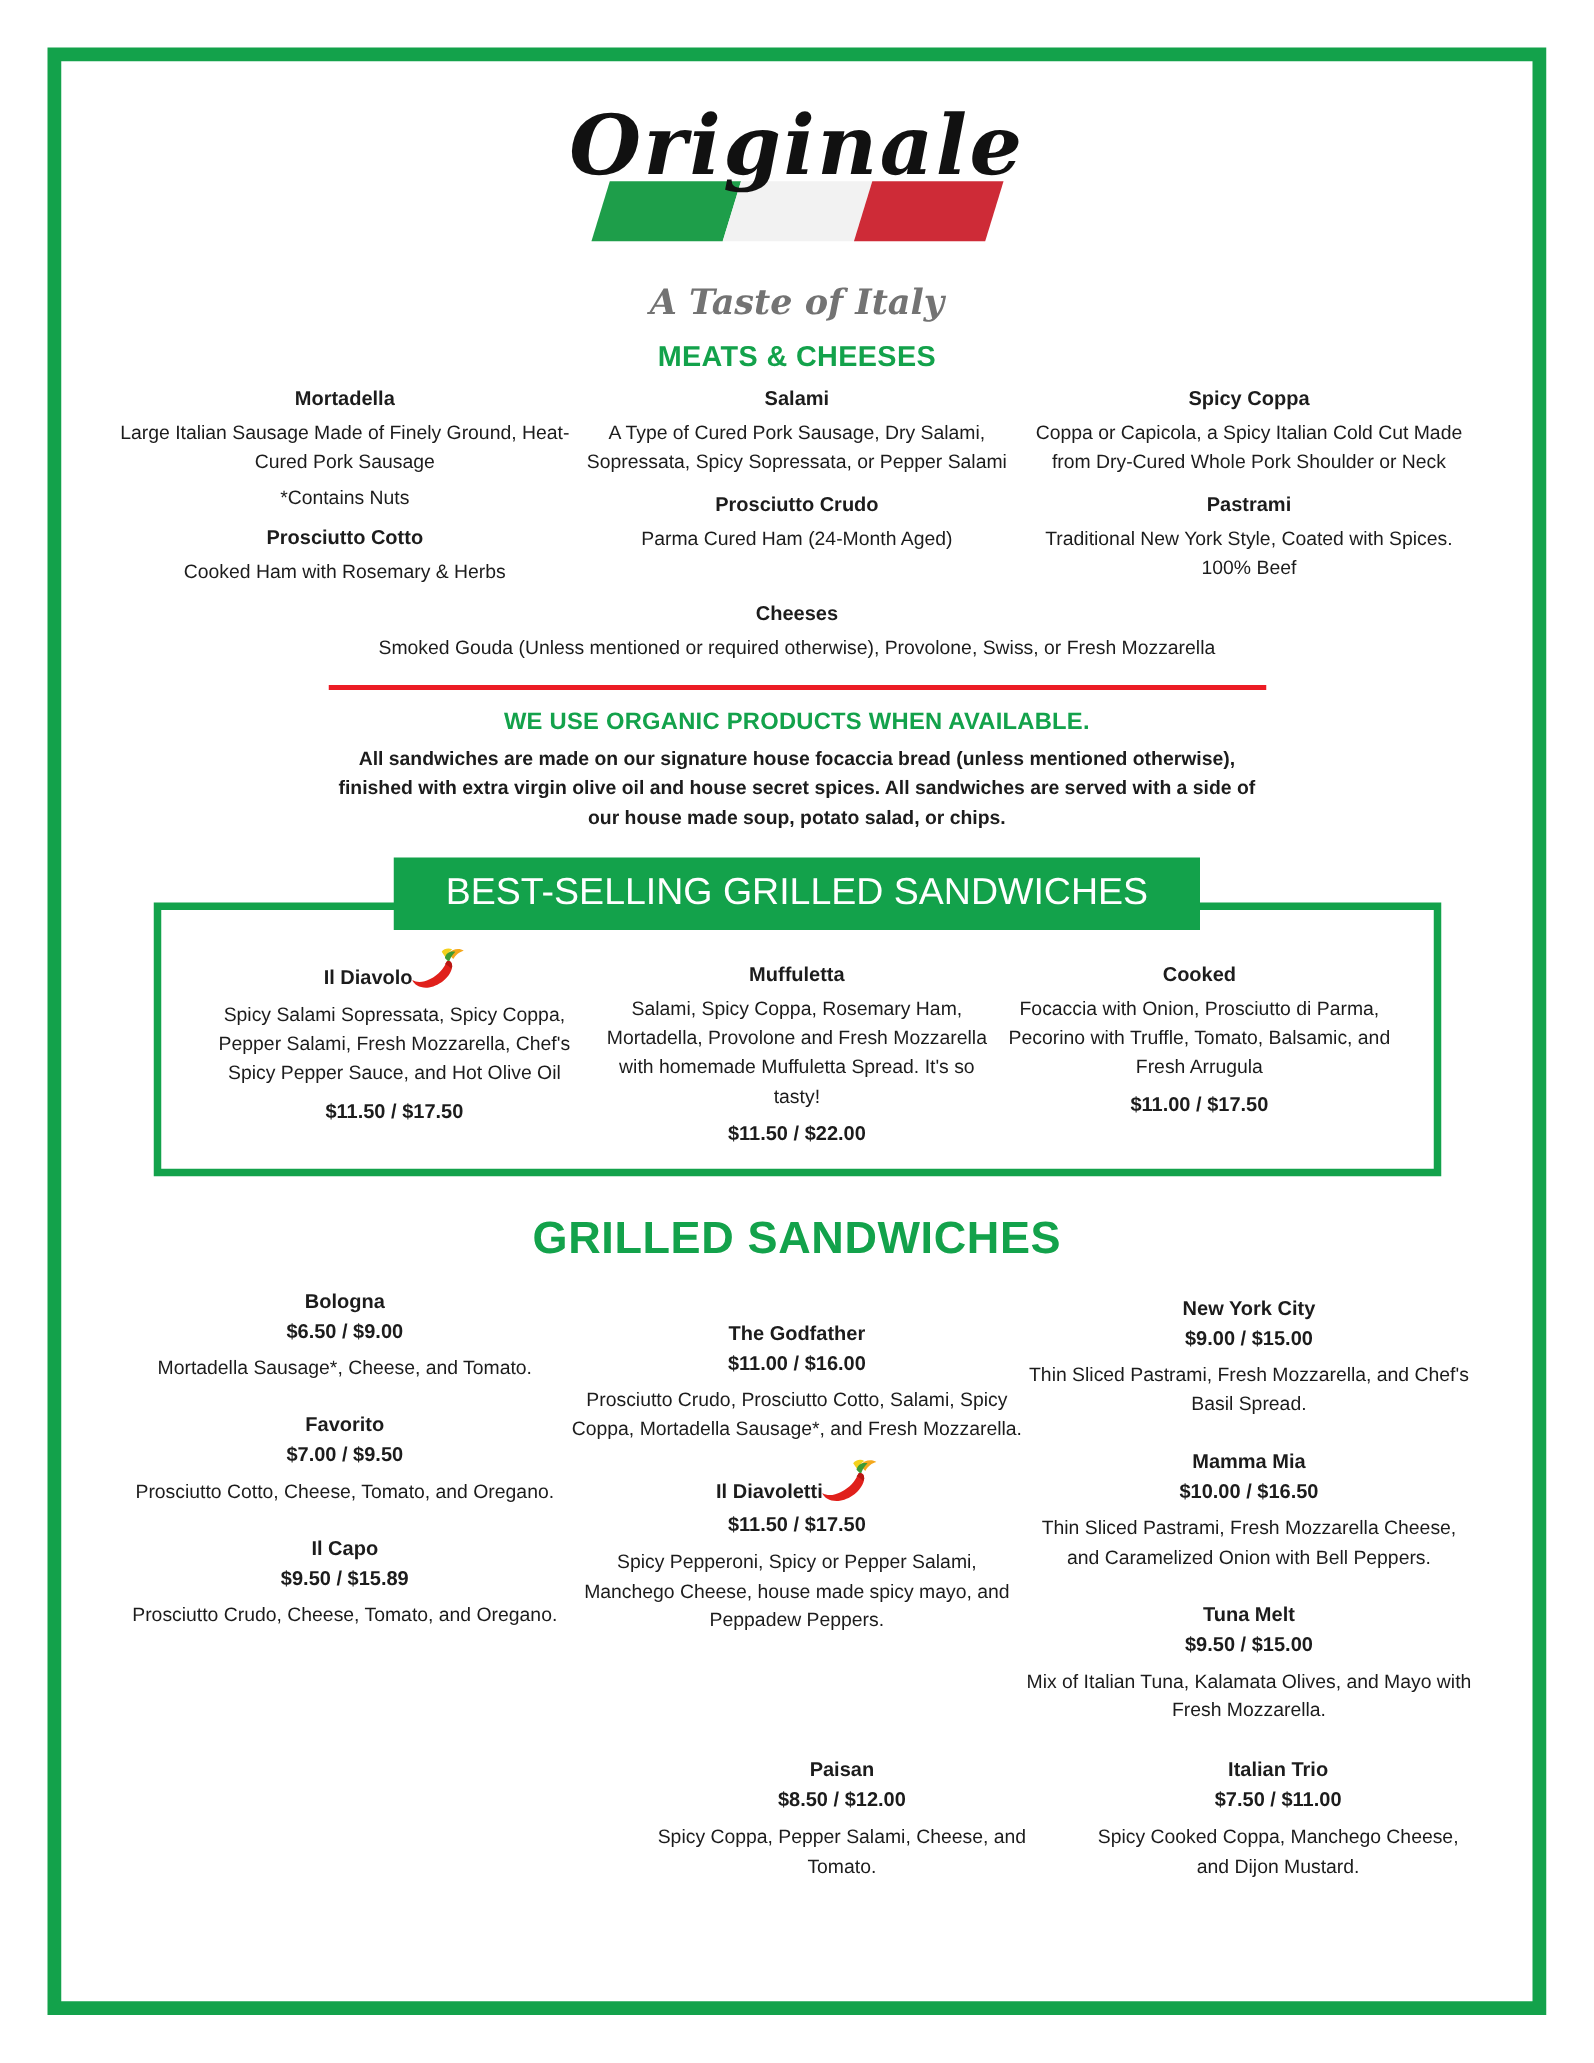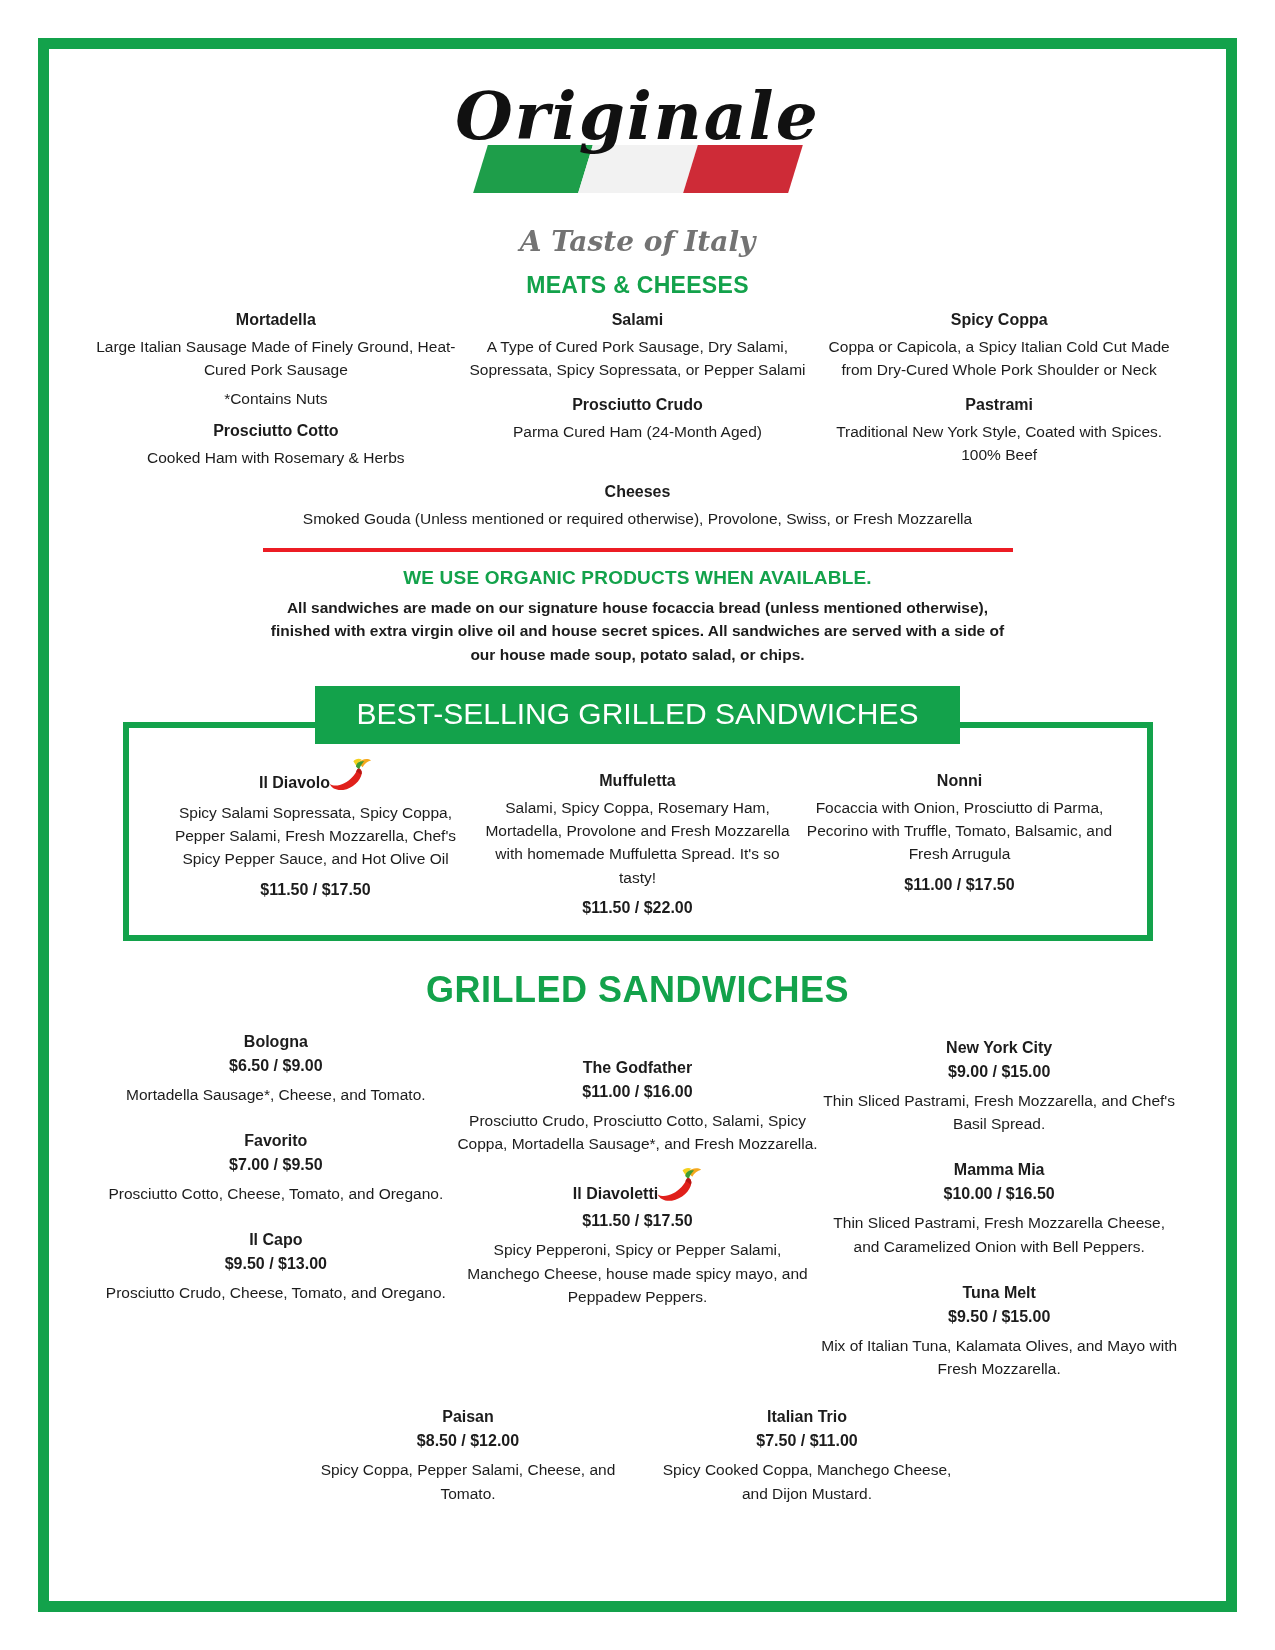--- a/index.html
+++ b/index.html
@@ -64,21 +64,21 @@
 
   .with-chili{display:flex;justify-content:center;align-items:center;gap:0;text-align:right;}
   .chili{margin-top:-14px;margin-left:-2px;}
 
   
   .grilled-grid{margin-top:22px;}
   .g-item{text-align:center;margin-bottom:26px;}
   .g-item .item-price{margin:1px 0 8px;}
   .gcol2{margin-top:26px;}
   .gcol3{margin-top:6px;}
-  .bottom-row{display:flex;justify-content:center;gap:24px;margin-top:2px;}
+  .bottom-row{display:flex;justify-content:flex-end;gap:34px;margin-top:2px;}
   .bottom-row .g-item{width:315px;}
 </style>
 </head>
 <body>
 
 <div class="page">
   <div class="frame">
 
     <header class="logo">
       <div class="flag">
@@ -153,21 +153,21 @@
           </div>
           <div class="item-desc">Spicy Salami Sopressata, Spicy Coppa, Pepper Salami, Fresh Mozzarella, Chef's Spicy Pepper Sauce, and Hot Olive Oil</div>
           <div class="item-price">$11.50 / $17.50</div>
         </div>
         <div class="bs-item">
           <div class="item-name">Muffuletta</div>
           <div class="item-desc">Salami, Spicy Coppa, Rosemary Ham, Mortadella, Provolone and Fresh Mozzarella with homemade Muffuletta Spread. It's so tasty!</div>
           <div class="item-price">$11.50 / $22.00</div>
         </div>
         <div class="bs-item">
-          <div class="item-name">Nonni</div>
+          <div class="item-name">Cooked</div>
           <div class="item-desc">Focaccia with Onion, Prosciutto di Parma, Pecorino with Truffle, Tomato, Balsamic, and Fresh Arrugula</div>
           <div class="item-price">$11.00 / $17.50</div>
         </div>
       </div>
     </div>
 
     <h2 class="grilled-heading">GRILLED SANDWICHES</h2>
 
     <div class="grid3 grilled-grid">
       <div class="g-col">
@@ -176,21 +176,21 @@
           <div class="item-price">$6.50 / $9.00</div>
           <div class="item-desc">Mortadella Sausage*, Cheese, and Tomato.</div>
         </div>
         <div class="g-item">
           <div class="item-name">Favorito</div>
           <div class="item-price">$7.00 / $9.50</div>
           <div class="item-desc">Prosciutto Cotto, Cheese, Tomato, and Oregano.</div>
         </div>
         <div class="g-item">
           <div class="item-name">Il Capo</div>
-          <div class="item-price">$9.50 / $13.00</div>
+          <div class="item-price">$9.50 / $15.89</div>
           <div class="item-desc">Prosciutto Crudo, Cheese, Tomato, and Oregano.</div>
         </div>
       </div>
 
       <div class="g-col gcol2">
         <div class="g-item">
           <div class="item-name">The Godfather</div>
           <div class="item-price">$11.00 / $16.00</div>
           <div class="item-desc">Prosciutto Crudo, Prosciutto Cotto, Salami, Spicy Coppa, Mortadella Sausage*, and Fresh Mozzarella.</div>
         </div>

